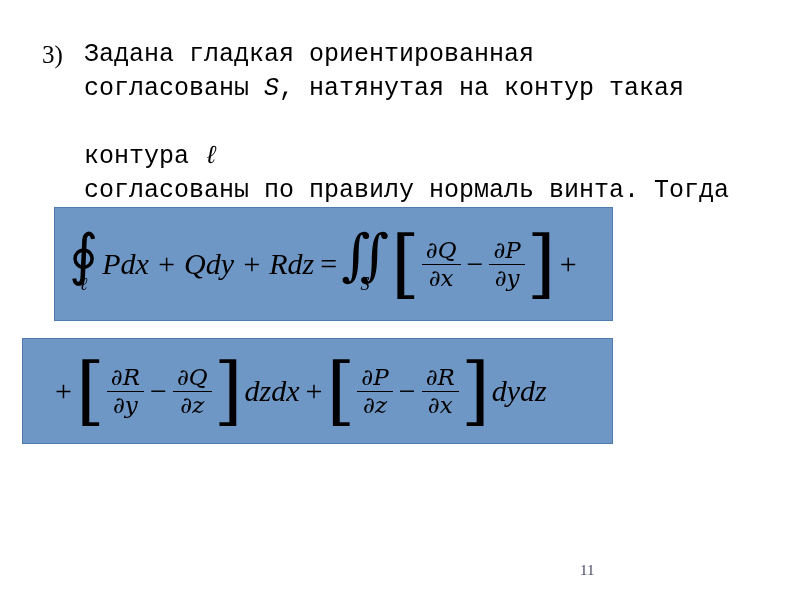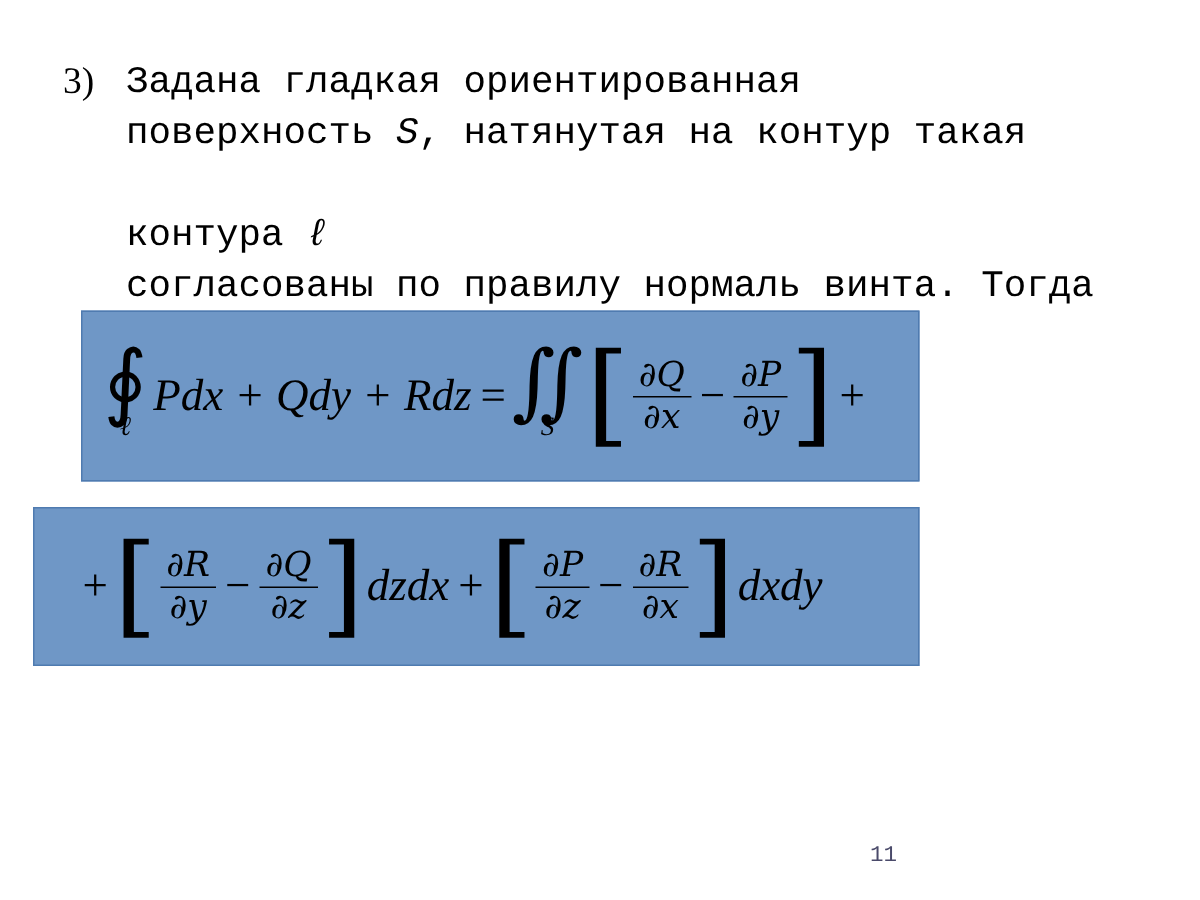--- a/index.html
+++ b/index.html
@@ -148,34 +148,34 @@
     margin-top: -4px;
   }
 
   
   .page-num {
     position: absolute;
     left: 580px;
     top: 562px;
     font-size: 15px;
     color: #4a4a6a;
-    font-family: Liberation Mono, monospace;
+    font-family: Liberation Serif, serif;
   }
 </style>
 </head>
 <body>
 
 <div class="slide">
 
   <div class="text-block">
     <div class="para">
       <span class="marker">3)</span>
       <span class="para-body">
         <span>Задана гладкая ориентированная</span><br>
-        <span>поверхность </span><span class="ital">S</span><span>, натянутая на контур такая</span><br>
+        <span>согласованы </span><span class="ital">S</span><span>, натянутая на контур такая</span><br>
         <br>
         <span>контура</span>
         <span class="ital">ℓ</span><br>
         <span>согласованы по правилу нормаль винта. Тогда</span>
       </span>
     </div>
   </div>
 
   <div class="formula-box" id="formula-1">
     <div class="inline-row">
@@ -248,19 +248,19 @@
 
       <span class="sym-op">−</span>
 
       <span class="frac">
         <span class="num partial">∂R</span>
         <span class="den partial">∂x</span>
       </span>
 
       <span class="tbr">]</span>
 
-      <span class="sym">dxdy</span>
+      <span class="sym">dydz</span>
     </div>
   </div>
 
   <div class="page-num">11</div>
 
 </div>
 
 </body></html>

